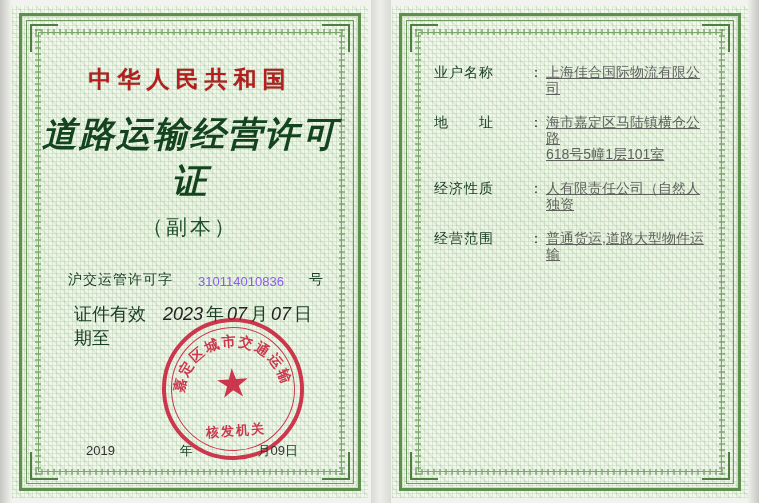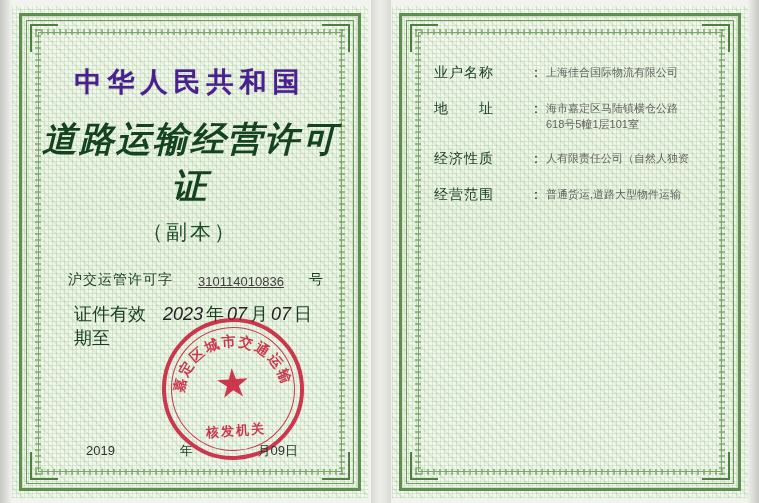--- a/index.html
+++ b/index.html
@@ -82,23 +82,23 @@
   .corner.br { right: 18px; bottom: 18px; border-left: none;  border-top: none; }
 
   .content {
     position: absolute;
     left: 30px; top: 30px; right: 30px; bottom: 30px;
   }
   
   .title-nation {
     margin-top: 28px;
     text-align: center;
-    font-size: 27px;
+    font-size: 23px;
     letter-spacing: 6px;
-    color: #4c1d95;
+    color: #b91c1c;
     font-weight: bold;
     text-shadow: 0 0 1px rgba(20,70,30,0.5);
   }
   .title-main {
     margin-top: 16px;
     text-align: center;
     font-size: 35px;
     letter-spacing: 2px;
     color: #14441f;
     font-weight: bold;
@@ -121,22 +121,21 @@
     font-size: 14px;
     color: #1c4026;
   }
   .numline .lbl { letter-spacing: 1px; white-space: nowrap; }
   .numline .num-slot {
     flex: 1;
     margin: 0 6px;
     text-align: center;
     font-family: "Liberation Sans", sans-serif;
     font-size: 13px;
-    color: #404040;
-    text-decoration: underline;
+    color: #8b5cf6;
   }
   .validline {
     position: absolute;
     left: 32px;
     right: 26px;
     top: 266px;
     display: flex;
     align-items: baseline;
     font-size: 18px;
     color: #1c4026;
@@ -223,24 +222,25 @@
     width: 92px;
     flex: none;
     letter-spacing: 1px;
     text-align: justify;
     white-space: nowrap;
   }
   .field-colon { flex: none; padding: 0 3px; }
   .field-value {
     flex: 1;
     font-family: "Liberation Sans", sans-serif;
-    font-size: 11px;
+    font-size: 14px;
     color: #3a3a3a;
     line-height: 16px;
     opacity: 0.78;
+    text-decoration: underline;
   }
   .field-value .line2 { display: block; }
   
   .gutter {
     position: absolute;
     left: 371px;
     top: 0;
     width: 20px;
     height: 503px;
     background: linear-gradient(90deg, rgba(0,0,0,0.10), rgba(0,0,0,0.02) 45%, rgba(0,0,0,0.10));

